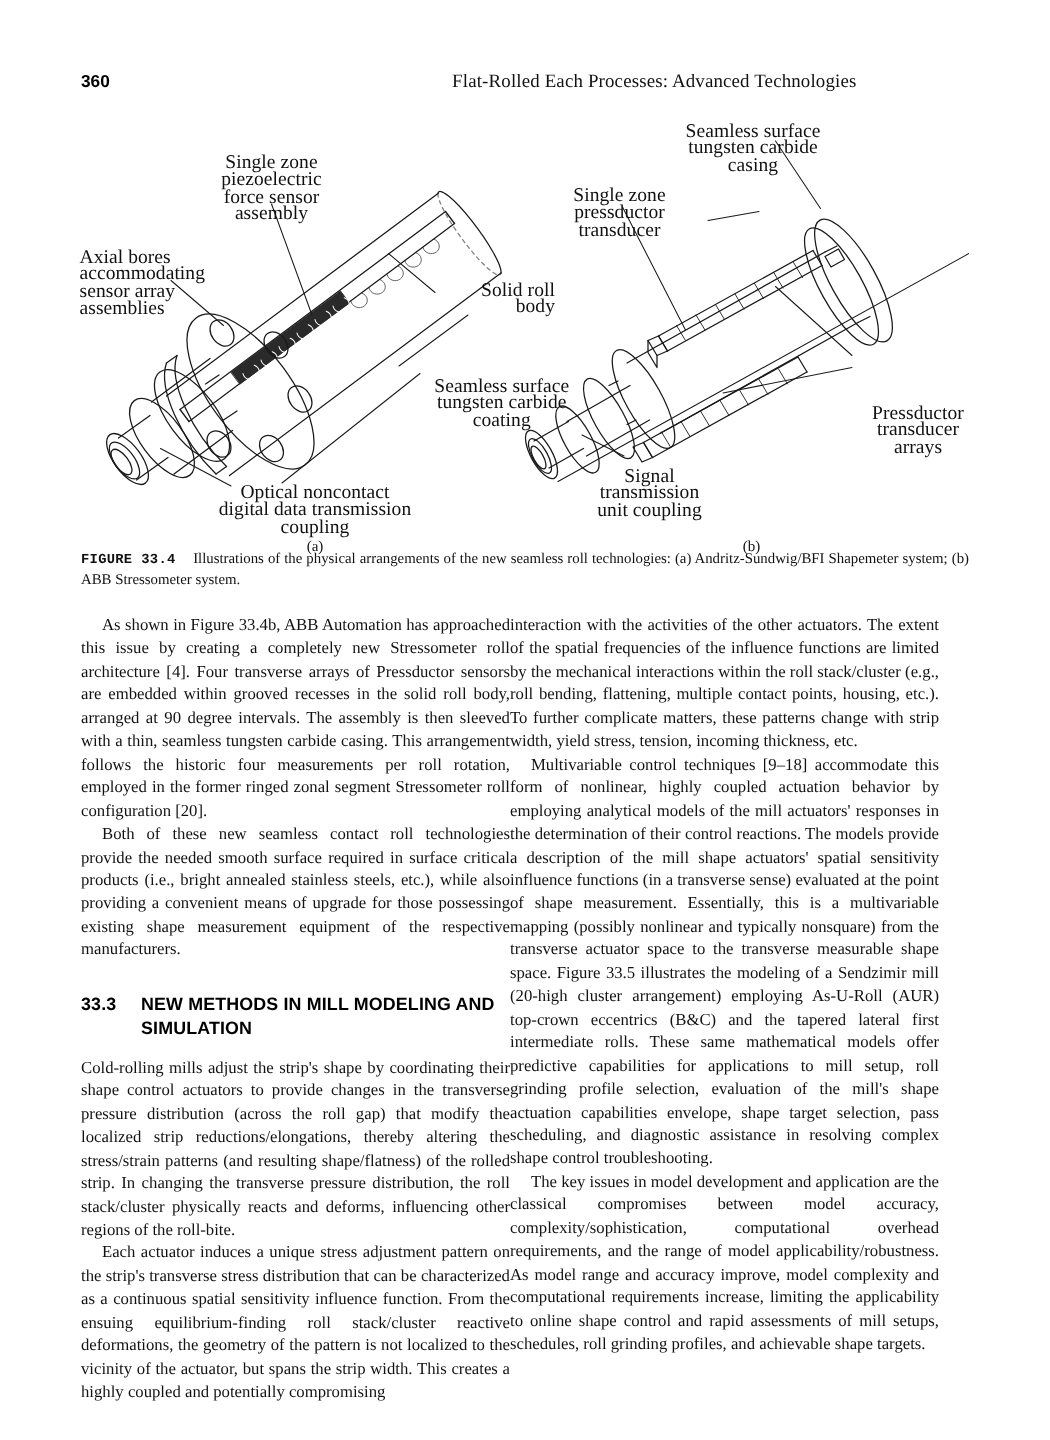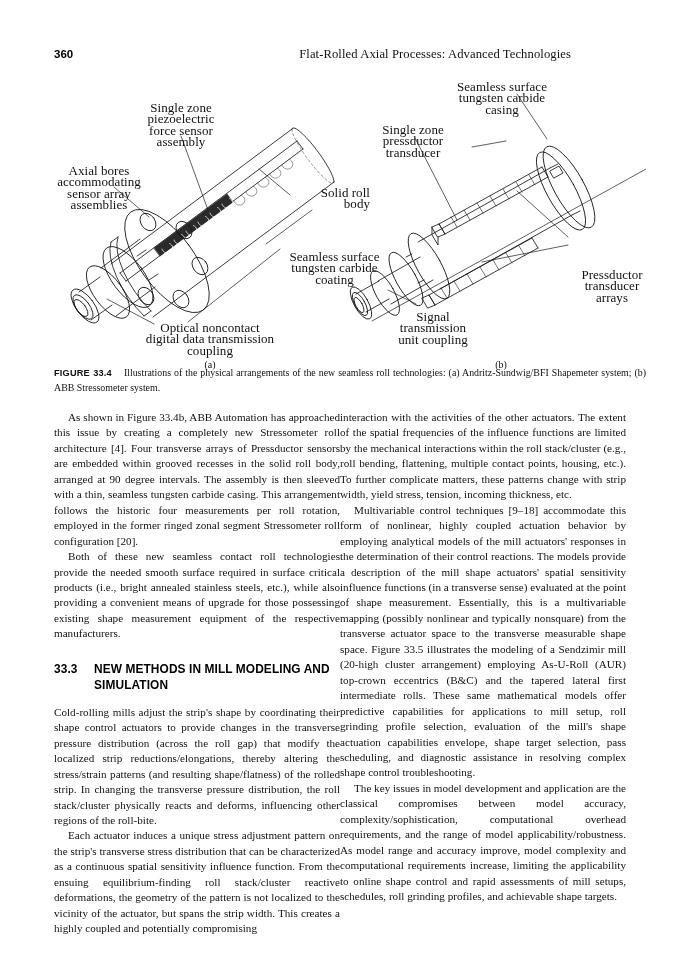--- a/index.html
+++ b/index.html
@@ -47,21 +47,21 @@
   .sublabel{
     position:absolute;font-size:10px;color:#111;text-align:center;
   }
 
   
   .caption{
     position:absolute;top:366px;left:54px;width:592px;
     font-size:9.9px;line-height:13.6px;text-align:justify;color:#111;
   }
   .caption b{
-    font-family:Liberation Sans, sans-serif;
+    font-family:Liberation Mono, monospace;
     font-size:9.2px;font-weight:bold;letter-spacing:0.2px;
   }
 
   
   .cols{
     position:absolute;top:410px;left:54px;
     width:594px;height:510px;
     display:flex;
   }
   .col{width:286px;}
@@ -90,21 +90,21 @@
   h2.section .num{display:block;}
   h2.section .txt{display:block;}
 </style>
 </head>
 <body>
 
 <div class="page">
 
   <div class="runhead">
     <span class="folio">360</span>
-    <span class="runtitle">Flat-Rolled Axial Processes: Advanced Technologies</span>
+    <span class="runtitle">Flat-Rolled Each Processes: Advanced Technologies</span>
   </div>
 
   <div class="figure">
 
     <svg width="592" height="285" viewBox="0 0 592 285">
       <g fill="none" stroke="#1a1a1a" stroke-width="0.85" stroke-linejoin="round" stroke-linecap="round">
 
         <g>
 
           <path d="M57,190 L238,55"></path>
@@ -253,21 +253,21 @@
       </g>
     </svg>
 
     <div class="flabel" style="left:78px;top:28px;width:98px;">
       <span style="white-space:pre-line">Single zone
 piezoelectric
 force sensor
 assembly</span>
     </div>
 
-    <div class="flabel" style="left:-1px;top:91px;width:92px;text-align:center;">
+    <div class="flabel" style="left:-1px;top:91px;width:92px;text-align:left;">
       <span style="white-space:pre-line">Axial bores
 accommodating
 sensor array
 assemblies</span>
     </div>
 
     <div class="flabel" style="left:244px;top:113px;width:72px;text-align:right;">
       <span style="white-space:pre-line">Solid roll
 body</span>
     </div>

